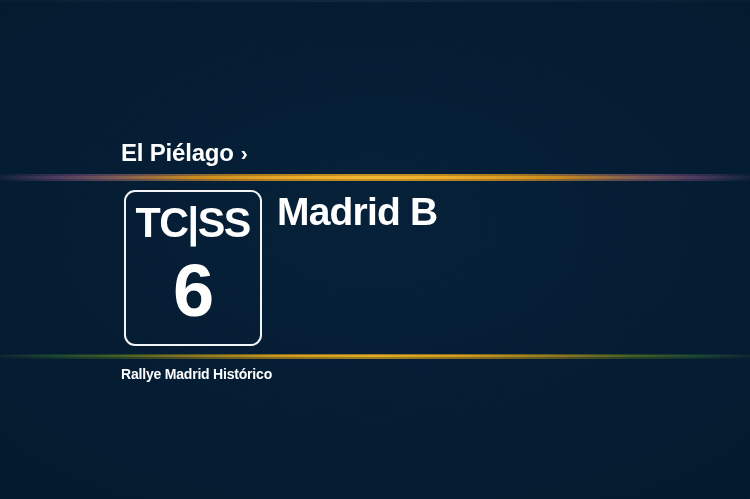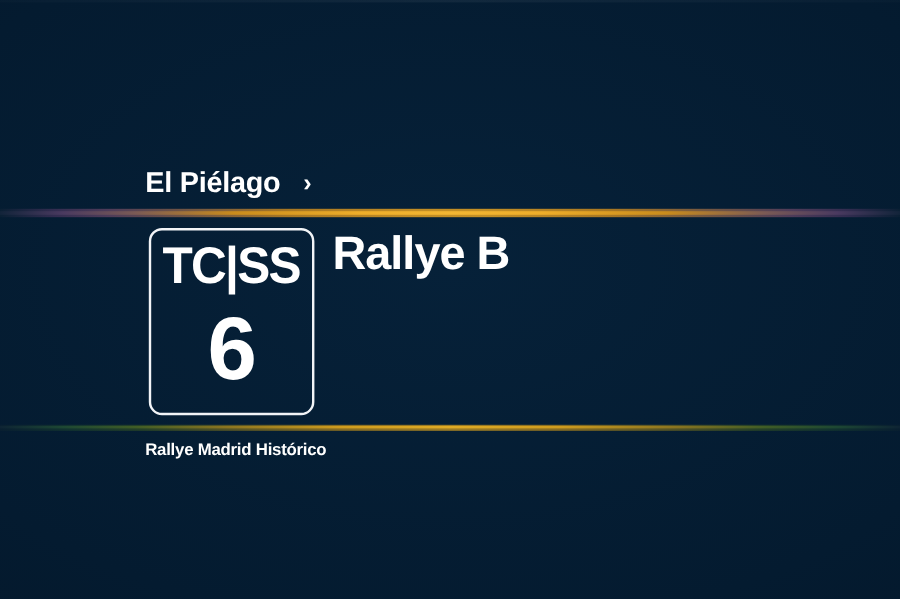--- a/index.html
+++ b/index.html
@@ -32,21 +32,21 @@
     pointer-events: none;
   }
 
   
   .breadcrumb {
     position: absolute;
     left: 121px;
     top: 141px;
     display: flex;
     align-items: baseline;
-    gap: 19px;
+    gap: 7px;
     white-space: nowrap;
   }
   .breadcrumb-label {
     font-size: 24px;
     font-weight: bold;
     color: #ffffff;
     letter-spacing: -0.2px;
     line-height: 1;
   }
   .breadcrumb-chevron {
@@ -223,21 +223,21 @@
   <div class="divider-top">
     <div class="glow"></div>
     <div class="core"></div>
   </div>
 
   <div class="plate">
     <div class="plate-code">TC|SS</div>
     <div class="plate-number">6</div>
   </div>
 
-  <div class="headline">Rallye B</div>
+  <div class="headline">Madrid B</div>
 
   <div class="divider-bottom">
     <div class="glow"></div>
     <div class="core"></div>
   </div>
 
   <div class="footer">Rallye Madrid Histórico</div>
 
 </div>
 

